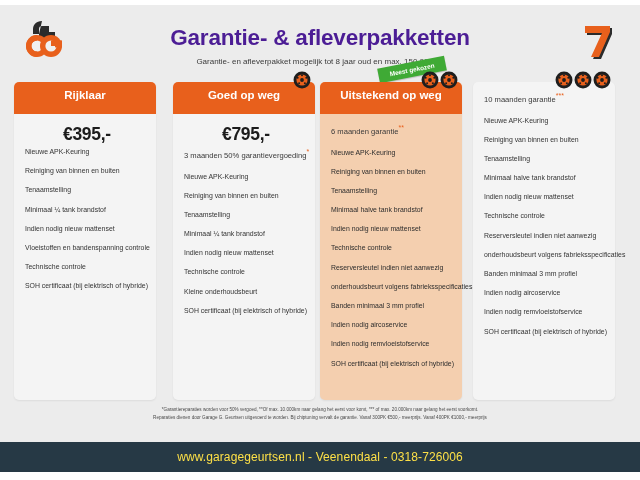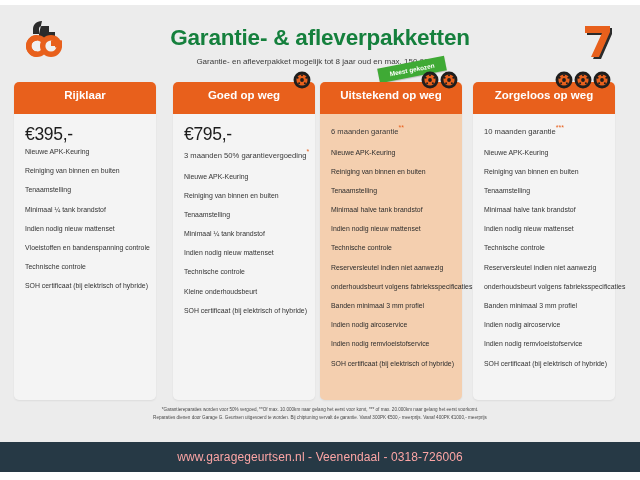--- a/index.html
+++ b/index.html
@@ -55,21 +55,21 @@
     position: absolute;
     right: 20px; top: 12px;
     width: 46px; height: 46px;
   }
 
   .title {
     position: absolute;
     left: 0; top: 20px;
     width: 640px;
     text-align: center;
-    color: #15803d;
+    color: #4c1d95;
     font-size: 22.5px;
     font-weight: bold;
     letter-spacing: -0.2px;
   }
   .subtitle {
     position: absolute;
     left: 0; top: 52px;
     width: 640px;
     text-align: center;
     color: #3b3b3b;
@@ -115,24 +115,25 @@
     position: relative;
     z-index: 3;
   }
   .card.c3 .card-head { background: #e8601c; }
 
   .card-body {
     padding: 10px 11px 0 11px;
   }
   .price {
     font-size: 17.5px;
-    font-weight: normal;
+    font-weight: bold;
     color: #1c1c1c;
     letter-spacing: -0.3px;
     margin-bottom: 3px;
+    margin-left: 38px;
   }
   .price-sub {
     font-size: 7.6px;
     color: #3a3a3a;
     margin-bottom: 13px;
     white-space: nowrap;
   }
   .price-sub sup {
     color: #e8601c;
     font-size: 7px;
@@ -196,21 +197,21 @@
     left: 0;
     bottom: 8px;
     width: 640px;
     height: 30px;
     background: #263945;
     display: flex;
     align-items: center;
     justify-content: center;
   }
   .bottombar .txt {
-    color: #fca5a5;
+    color: #fde047;
     font-size: 12px;
     letter-spacing: 0.1px;
   }
 </style>
 </head>
 <body>
 
 <div id="poster">
 
   <div class="edge-top"></div>
@@ -356,21 +357,20 @@
             <circle cx="10" cy="10" r="9.4" fill="#1e1e1e"></circle>
             <circle cx="10" cy="10" r="6.2" fill="#e8601c"></circle>
             <circle cx="10" cy="10" r="2.1" fill="#1e1e1e"></circle>
             <circle cx="10" cy="4.6" r="1.1" fill="#1e1e1e"></circle>
             <circle cx="14.8" cy="7.6" r="1.1" fill="#1e1e1e"></circle>
             <circle cx="13.2" cy="13.6" r="1.1" fill="#1e1e1e"></circle>
             <circle cx="6.8" cy="13.6" r="1.1" fill="#1e1e1e"></circle>
             <circle cx="5.2" cy="7.6" r="1.1" fill="#1e1e1e"></circle>
           </svg>
       </div>
-      <div class="card-head">Zorgeloos op weg</div>
       <div class="card-body">
         <div class="price-sub"><span>10 maanden garantie</span><sup>***</sup></div>
         <div class="feat">Nieuwe APK-Keuring</div>
         <div class="feat">Reiniging van binnen en buiten</div>
         <div class="feat">Tenaamstelling</div>
         <div class="feat">Minimaal halve tank brandstof</div>
         <div class="feat">Indien nodig nieuw mattenset</div>
         <div class="feat">Technische controle</div>
         <div class="feat">Reserversleutel indien niet aanwezig</div>
         <div class="feat">onderhoudsbeurt volgens fabrieksspecificaties</div>

